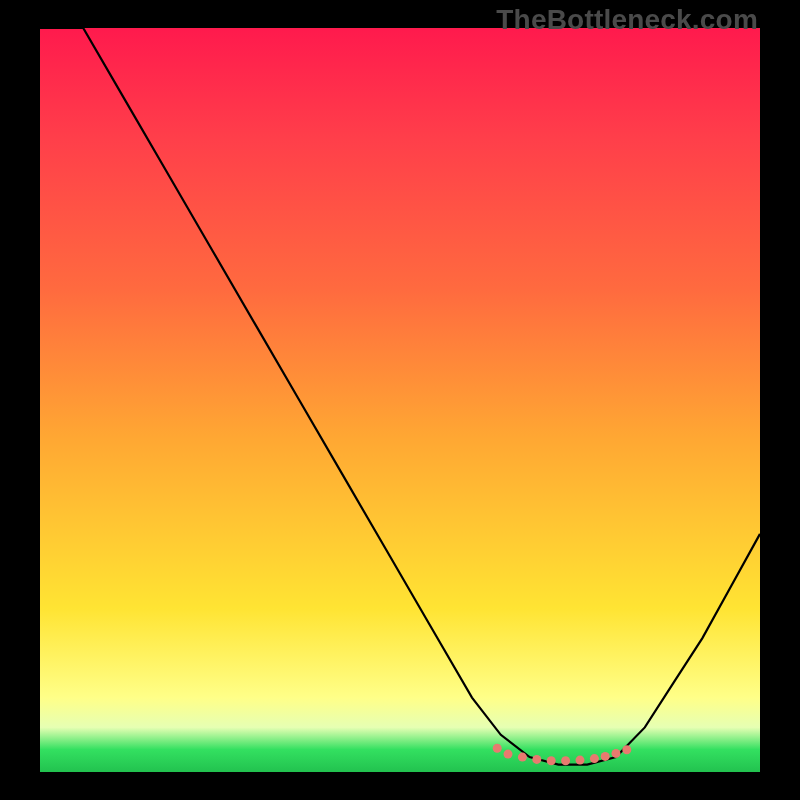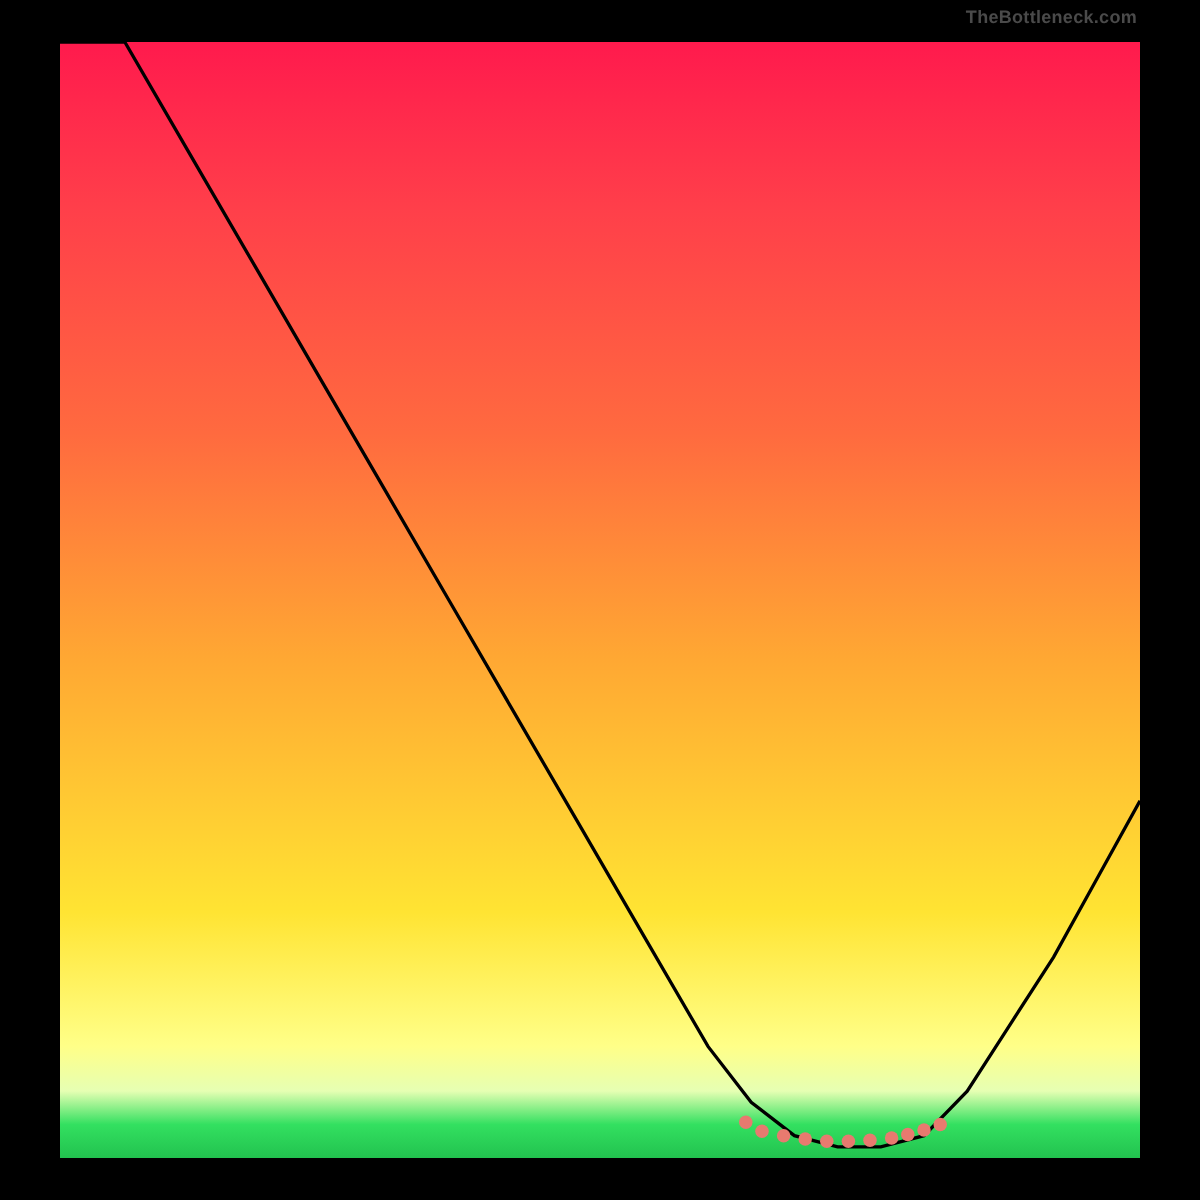--- a/index.html
+++ b/index.html
@@ -39,21 +39,21 @@
       #e6ffb3 94%,
       #33e060 97%,
       #22c24f 100%
     );
   }
   .attribution {
     position: absolute;
     top: 4px;
     right: 42px;
     color: #4a4a4a;
-    font-size: 12px;
+    font-size: 28px;
     font-weight: 600;
     letter-spacing: 0.2px;
     user-select: none;
     text-align: right;
   }
   svg.overlay {
     position: absolute;
     inset: 0;
     width: 100%;
     height: 100%;

